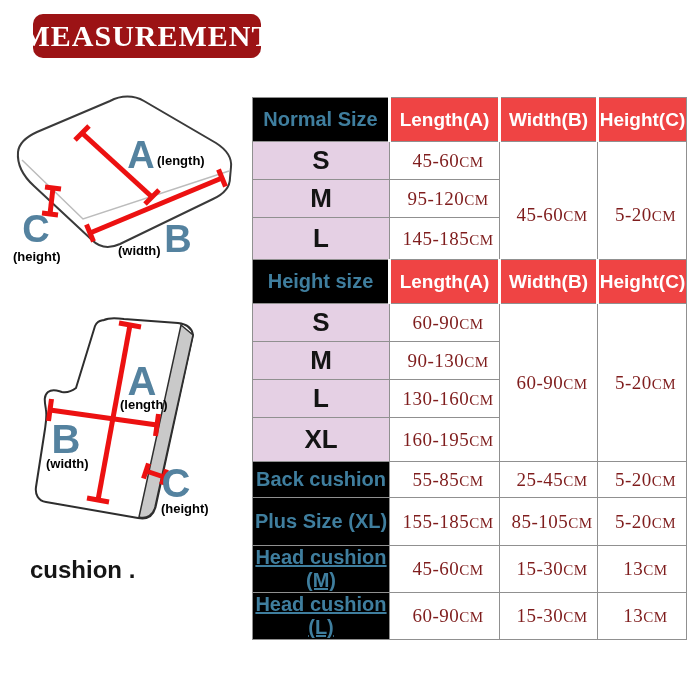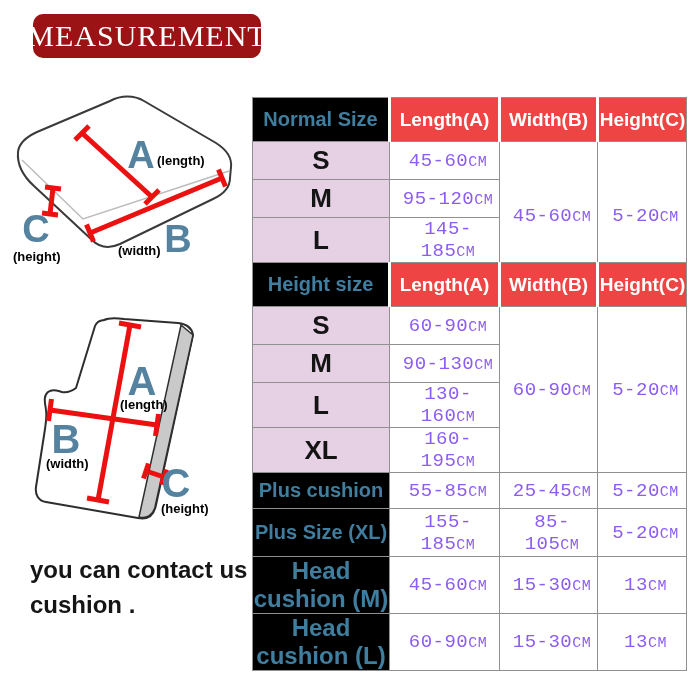--- a/index.html
+++ b/index.html
@@ -2,37 +2,37 @@
 <html><head>
 <meta charset="utf-8">
 <style>
   html,body{margin:0;padding:0;background:#fff;}
   .stage{position:relative;width:700px;height:700px;background:#ffffff;overflow:hidden;
          font-family:"Liberation Sans",sans-serif;}
 
   
   .title-box{position:absolute;left:33px;top:14px;width:228px;height:44px;
              background:#9c1315;border-radius:10px;display:flex;align-items:center;justify-content:center;}
-  .title-box span{font-family:"Liberation Serif",serif;font-weight:normal;font-size:30px;
+  .title-box span{font-family:"Liberation Serif",serif;font-weight:bold;font-size:30px;
                   color:#ffffff;letter-spacing:1px;white-space:nowrap;}
 
   
   .diag1{position:absolute;left:5px;top:88px;}
   .diag2{position:absolute;left:20px;top:295px;}
   text.big{font-family:"Liberation Sans",sans-serif;font-weight:bold;fill:#54829f;text-anchor:middle;}
   text.sub{font-family:"Liberation Sans",sans-serif;font-weight:bold;font-size:13px;fill:#000;text-anchor:start;}
 
   
   table.size-table{position:absolute;left:252px;top:97px;width:434px;border-collapse:collapse;table-layout:fixed;}
   .size-table td,.size-table th{border:1px solid #909090;text-align:center;vertical-align:middle;padding:0;}
   th.gcol{background:#ef4444;color:#ffffff;font-weight:bold;font-size:19px;border-left:3px solid #ffffff;}
   td.lbl{color:#3f7e9e;font-weight:600;font-size:20px;background:#000000;}
-  td.lbl.sm{font-size:24px;}
+  td.lbl.sm{font-size:20px;text-decoration:underline;}
   td.pinkc{background:#e5d0e4;color:#141414;font-weight:600;font-size:26px;}
-  td.val{font-family:Liberation Mono, monospace;font-size:19px;color:#8b5cf6;letter-spacing:0.5px;padding-left:7px;}
+  td.val{font-family:Liberation Serif, serif;font-size:19px;color:#7f1d1d;letter-spacing:0.5px;padding-left:7px;}
   td.val .cm{font-size:15px;}
   td.low{padding-top:28px;}
   tr.h44{height:44px;} tr.r38{height:38px;} tr.r42{height:42px;} tr.r44{height:44px;}
   tr.r36{height:36px;} tr.r48{height:48px;}
 
   
   .note{position:absolute;left:30px;top:552px;font-weight:600;font-size:24px;
         line-height:35px;color:#151515;}
 </style>
 </head>
@@ -148,21 +148,21 @@
     <tr class="r38">
       <td class="pinkc">L</td>
       <td class="val">130-160<span class="cm">CM</span></td>
     </tr>
     <tr class="r44">
       <td class="pinkc">XL</td>
       <td class="val">160-195<span class="cm">CM</span></td>
     </tr>
 
     <tr class="r36">
-      <td class="lbl">Plus cushion</td>
+      <td class="lbl">Back cushion</td>
       <td class="val">55-85<span class="cm">CM</span></td>
       <td class="val">25-45<span class="cm">CM</span></td>
       <td class="val">5-20<span class="cm">CM</span></td>
     </tr>
     <tr class="r48">
       <td class="lbl">Plus Size (XL)</td>
       <td class="val">155-185<span class="cm">CM</span></td>
       <td class="val">85-105<span class="cm">CM</span></td>
       <td class="val">5-20<span class="cm">CM</span></td>
     </tr>
@@ -175,17 +175,16 @@
     <tr class="r36">
       <td class="lbl sm">Head cushion (L)</td>
       <td class="val">60-90<span class="cm">CM</span></td>
       <td class="val">15-30<span class="cm">CM</span></td>
       <td class="val">13<span class="cm">CM</span></td>
     </tr>
   </tbody>
     </table>
 
   <div class="note">
-    <div>you can contact us</div>
     <div>cushion .</div>
   </div>
 
 </div>
 
 </body></html>

